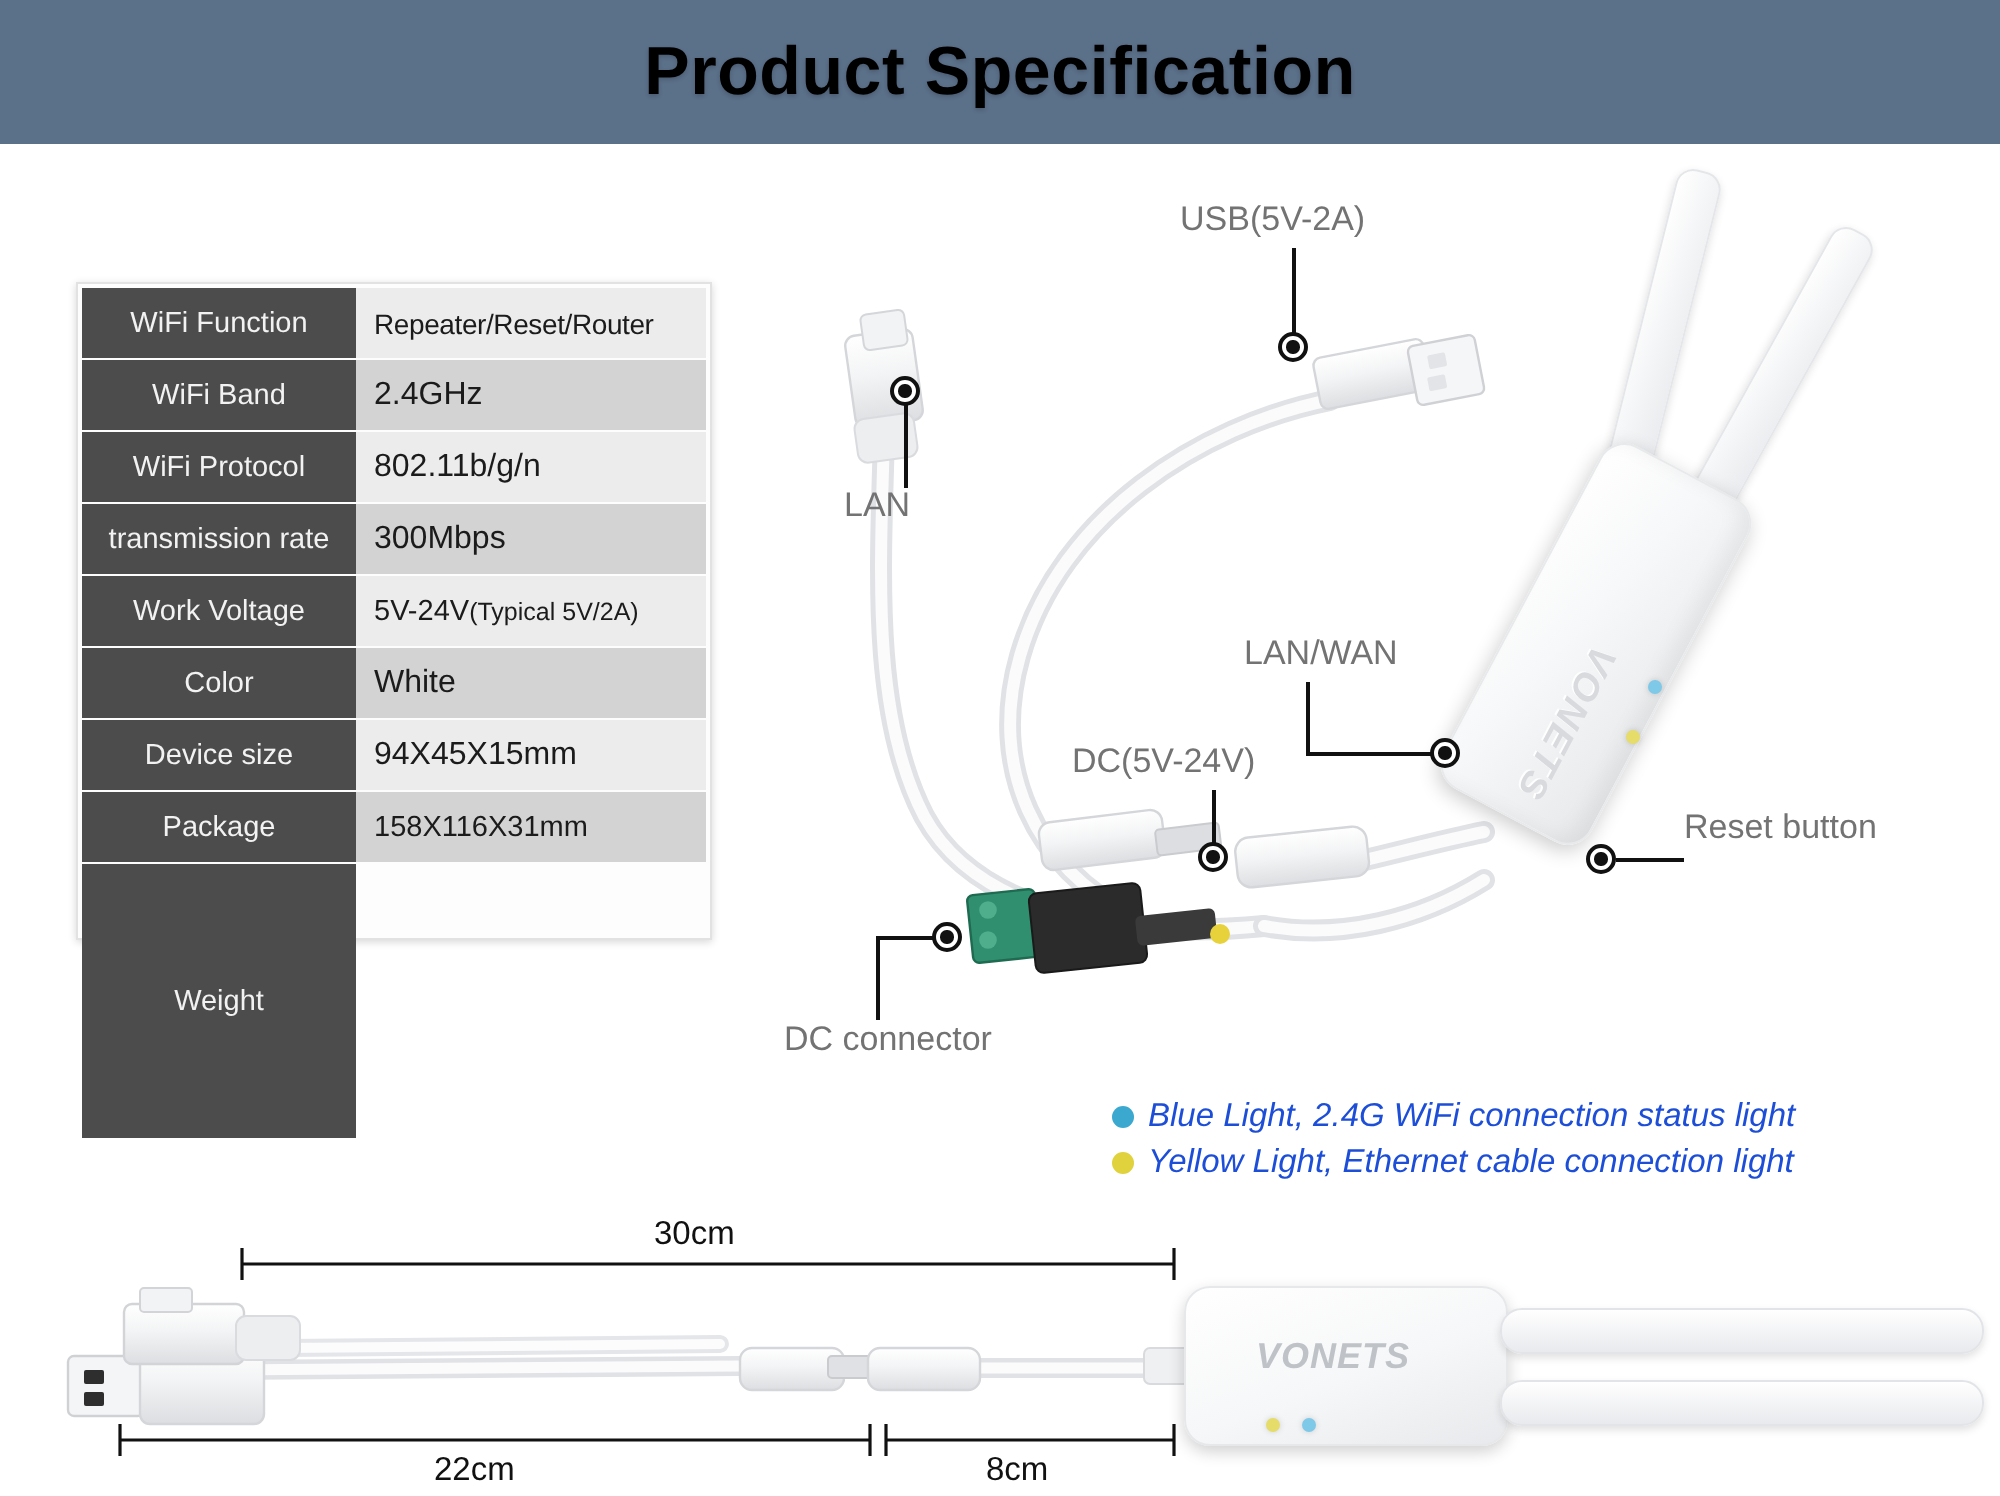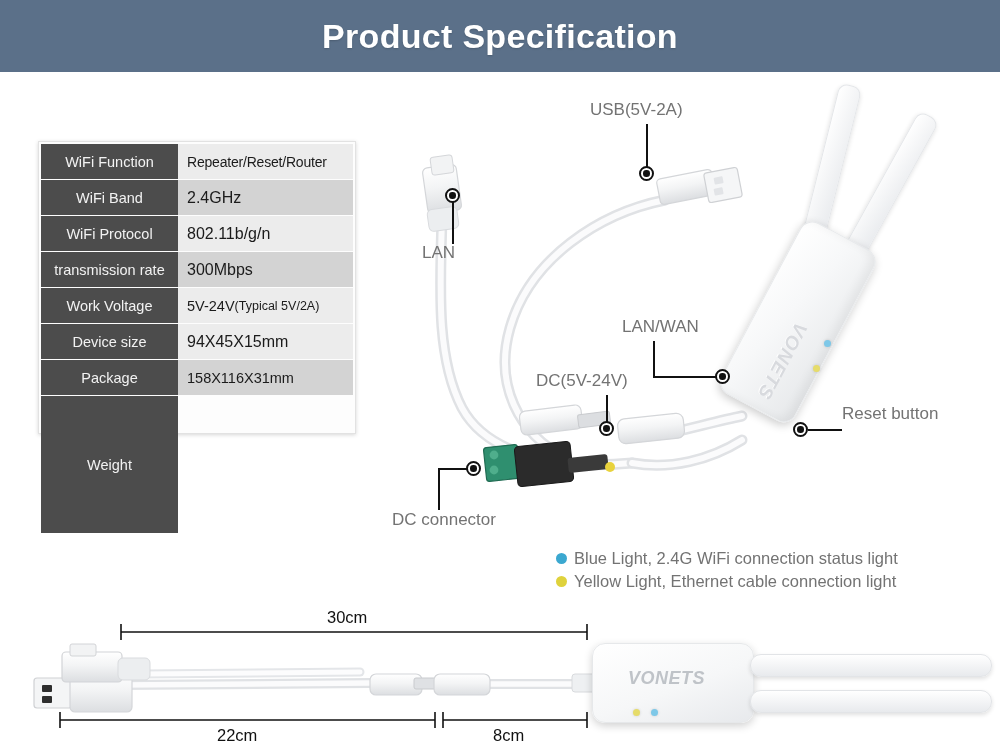--- a/index.html
+++ b/index.html
@@ -11,21 +11,21 @@
   }
   #page{position:relative;width:1000px;height:748px;background:#fff;}
 
   
   .header{
     position:absolute;left:0;top:0;width:1000px;height:72px;
     background:#5b7089;
     display:flex;align-items:center;justify-content:center;
   }
   .header-title{
-    color:#ffffff;font-size:34px;font-weight:bold;
+    color:#000000;font-size:34px;font-weight:bold;
     letter-spacing:.3px;
     text-shadow:0 1px 2px rgba(0,0,0,.18);
   }
 
   
   .spec-table{
     position:absolute;left:38px;top:141px;width:318px;
     background:#fdfdfd;
     border:1px solid #e2e2e2;
     box-shadow:0 1px 4px rgba(0,0,0,.16);
@@ -104,21 +104,21 @@
   
   .cables{position:absolute;left:0;top:0;width:630px;height:460px;}
 
   
   .legend{position:absolute;left:556px;top:549px;}
   .legend-row{display:flex;align-items:center;margin-bottom:4px;}
   .legend-bullet{
     width:11px;height:11px;border-radius:50%;
     margin-right:7px;flex:0 0 11px;
   }
-  .legend-text{font-size:16.5px;color:#737373;white-space:nowrap;}
+  .legend-text{font-size:16.5px;color:#1d4ed8;white-space:nowrap;font-style:italic;}
 
   
   .bottom{position:absolute;left:0;top:600px;width:1000px;height:148px;}
   .dim-label{position:absolute;font-size:16.5px;color:#111;white-space:nowrap;}
 
   .bdevice{
     position:absolute;left:592px;top:643px;width:160px;height:78px;
     background:linear-gradient(160deg,#ffffff 0%,#f6f7f8 55%,#e7e9ec 100%);
     border-radius:13px;
     border:1px solid #e6e8ea;
@@ -169,20 +169,24 @@
     </div>
 
     <div class="spec-row shade-b">
       <div class="spec-label">Work Voltage</div>
       <div class="spec-value small">
           <span>5V-24V</span>
           <span class="sub">(Typical 5V/2A)</span>
         </div>
     </div>
 
+    <div class="spec-row shade-a">
+      <div class="spec-label">Color</div>
+      <div class="spec-value">White</div>
+    </div>
 
     <div class="spec-row shade-b">
       <div class="spec-label">Device size</div>
       <div class="spec-value">94X45X15mm</div>
     </div>
 
     <div class="spec-row shade-a">
       <div class="spec-label">Package</div>
       <div class="spec-value small">158X116X31mm</div>
     </div>

